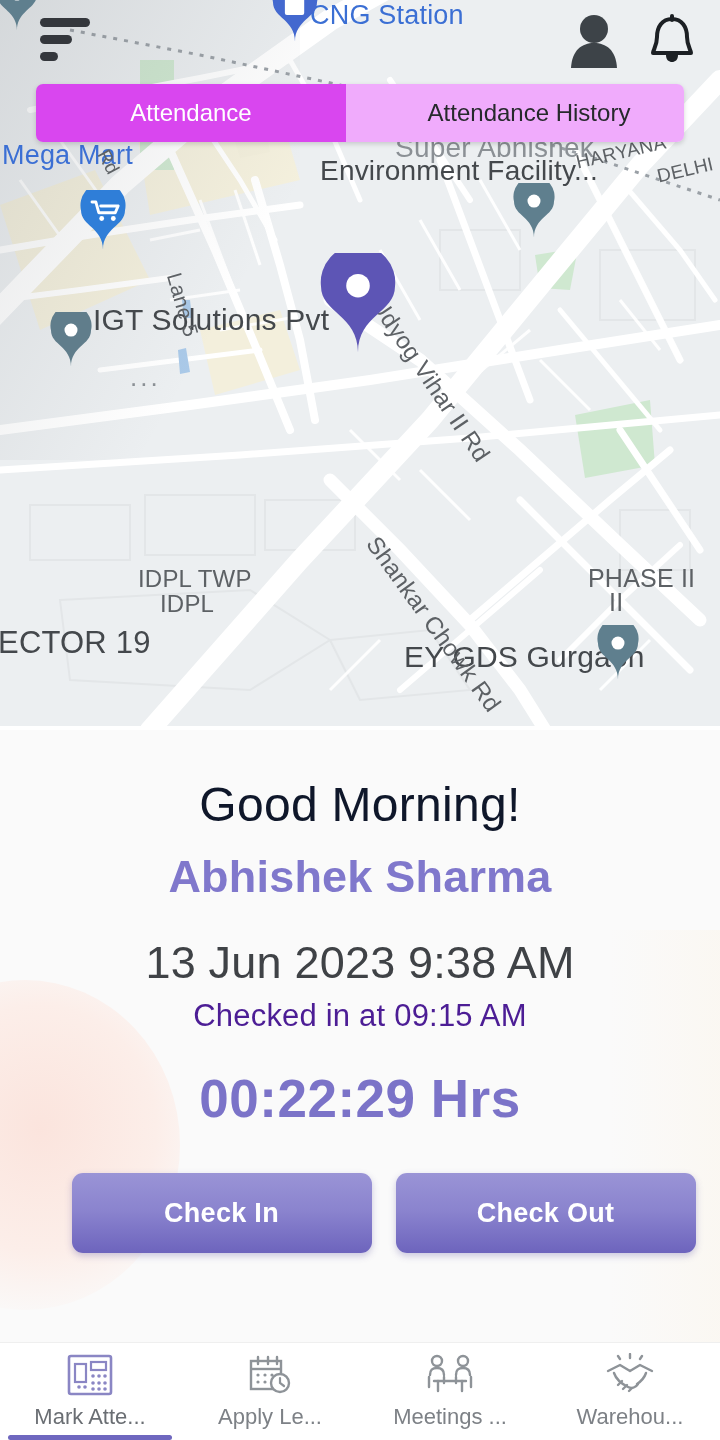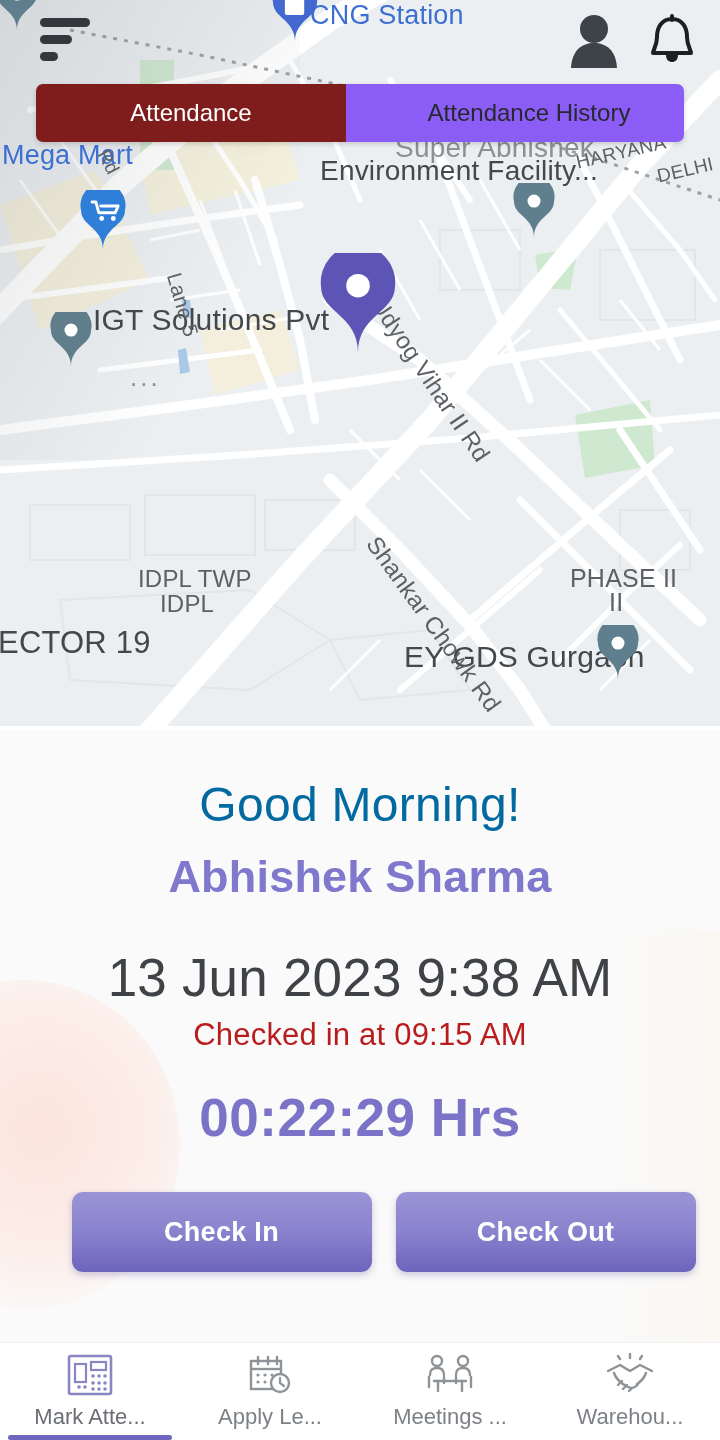--- a/index.html
+++ b/index.html
@@ -87,22 +87,22 @@
     width: 648px; height: 58px;
     display: flex;
     border-radius: 7px;
     overflow: hidden;
     box-shadow: 0 2px 5px rgba(0,0,0,.16);
   }
   .tab {
     flex: 1; display: flex; align-items: center; justify-content: center;
     font-size: 24px; cursor: pointer;
   }
-  .tab.active { background: #7f1d1d; color: #ffffff; }
-  .tab.inactive { background: #8b5cf6; color: #26292c; padding-left: 28px; }
+  .tab.active { background: #d946ef; color: #ffffff; }
+  .tab.inactive { background: #f0abfc; color: #26292c; padding-left: 28px; }
 
   
   .card {
     position: absolute; left: 0; top: 730px;
     width: 720px; height: 612px;
     background: #fafafa;
     overflow: hidden;
   }
   .blob-pink {
     position: absolute; left: -130px; top: 250px;
@@ -115,35 +115,35 @@
     position: absolute; right: -60px; top: 200px;
     width: 200px; height: 420px;
     background: linear-gradient(to left, #fbf6ee 0%, rgba(251,246,238,0) 85%);
     pointer-events: none;
   }
 
   .card-inner { position: relative; z-index: 2; text-align: center; }
 
   .greeting {
     margin-top: 47px;
-    font-size: 48px; color: #0369a1; font-weight: normal;
+    font-size: 48px; color: #0f172a; font-weight: normal;
     letter-spacing: .3px;
   }
   .username {
     margin-top: 19px;
     font-size: 45px; font-weight: bold; color: #8078cc;
     letter-spacing: .2px;
   }
   .datetime {
-    margin-top: 44px;
-    font-size: 53px; color: #3f4246; letter-spacing: .2px;
+    margin-top: 34px;
+    font-size: 45px; color: #3f4246; letter-spacing: .2px;
   }
   .checkin-note {
     margin-top: 9px;
-    font-size: 31px; color: #b91c1c; letter-spacing: .2px;
+    font-size: 31px; color: #4c1d95; letter-spacing: .2px;
   }
   .timer {
     margin-top: 34px;
     font-size: 53px; font-weight: bold; color: #7b73c8;
     letter-spacing: .5px;
   }
 
   .btn-row {
     margin-top: 44px;
     display: flex; justify-content: center; gap: 24px; padding-left: 47px;
@@ -279,21 +279,21 @@
     <div id="map-labels">
         <div class="mlabel blue" style="left: 310px; top: 0px; font-size: 27px;">CNG Station</div>
         <div class="mlabel blue" style="left: 2px; top: 140px; font-size: 27px;">Mega Mart</div>
         <div class="mlabel light" style="left: 395px; top: 132px; font-size: 28px;">Super Abhishek</div>
         <div class="mlabel dark" style="left: 320px; top: 155px; font-size: 28px;">Environment Facility...</div>
         <div class="mlabel dark" style="left: 93px; top: 303px; font-size: 30px; text-align: right;">IGT Solutions Pvt</div>
         <div class="mlabel " style="left: 138px; top: 565px; font-size: 24px;">IDPL TWP</div>
         <div class="mlabel " style="left: 160px; top: 590px; font-size: 24px;">IDPL</div>
         <div class="mlabel dark" style="left: -2px; top: 625px; font-size: 31px;">ECTOR 19</div>
         <div class="mlabel dark" style="left: 404px; top: 640px; font-size: 30px;">EY GDS Gurgaon</div>
-        <div class="mlabel " style="left: 570px; top: 564px; font-size: 25px;">PHASE II</div>
+        <div class="mlabel " style="left: 588px; top: 564px; font-size: 25px;">PHASE II</div>
         <div class="mlabel " style="left: 609px; top: 588px; font-size: 25px;">II</div>
         <div class="mlabel " style="left: 574px; top: 152px; font-size: 19px; transform: rotate(-13deg); transform-origin: left top;">HARYANA</div>
         <div class="mlabel " style="left: 655px; top: 166px; font-size: 19px; transform: rotate(-13deg); transform-origin: left top;">DELHI</div>
         <div class="mlabel " style="left: 388px; top: 292px; font-size: 24px; transform: rotate(56deg); transform-origin: left top;">Udyog Vihar II Rd</div>
         <div class="mlabel " style="left: 383px; top: 531px; font-size: 24px; transform: rotate(54deg); transform-origin: left top;">Shankar Chowk Rd</div>
         <div class="mlabel " style="left: 185px; top: 270px; font-size: 21px; transform: rotate(74deg); transform-origin: left top;">Lane 5</div>
         <div class="mlabel " style="left: 112px; top: 146px; font-size: 19px; transform: rotate(62deg); transform-origin: left top;">Rd</div>
       </div>
 
     <div class="mlabel light" style="left:130px; top:362px; font-size:26px; letter-spacing:3px;">...</div>

